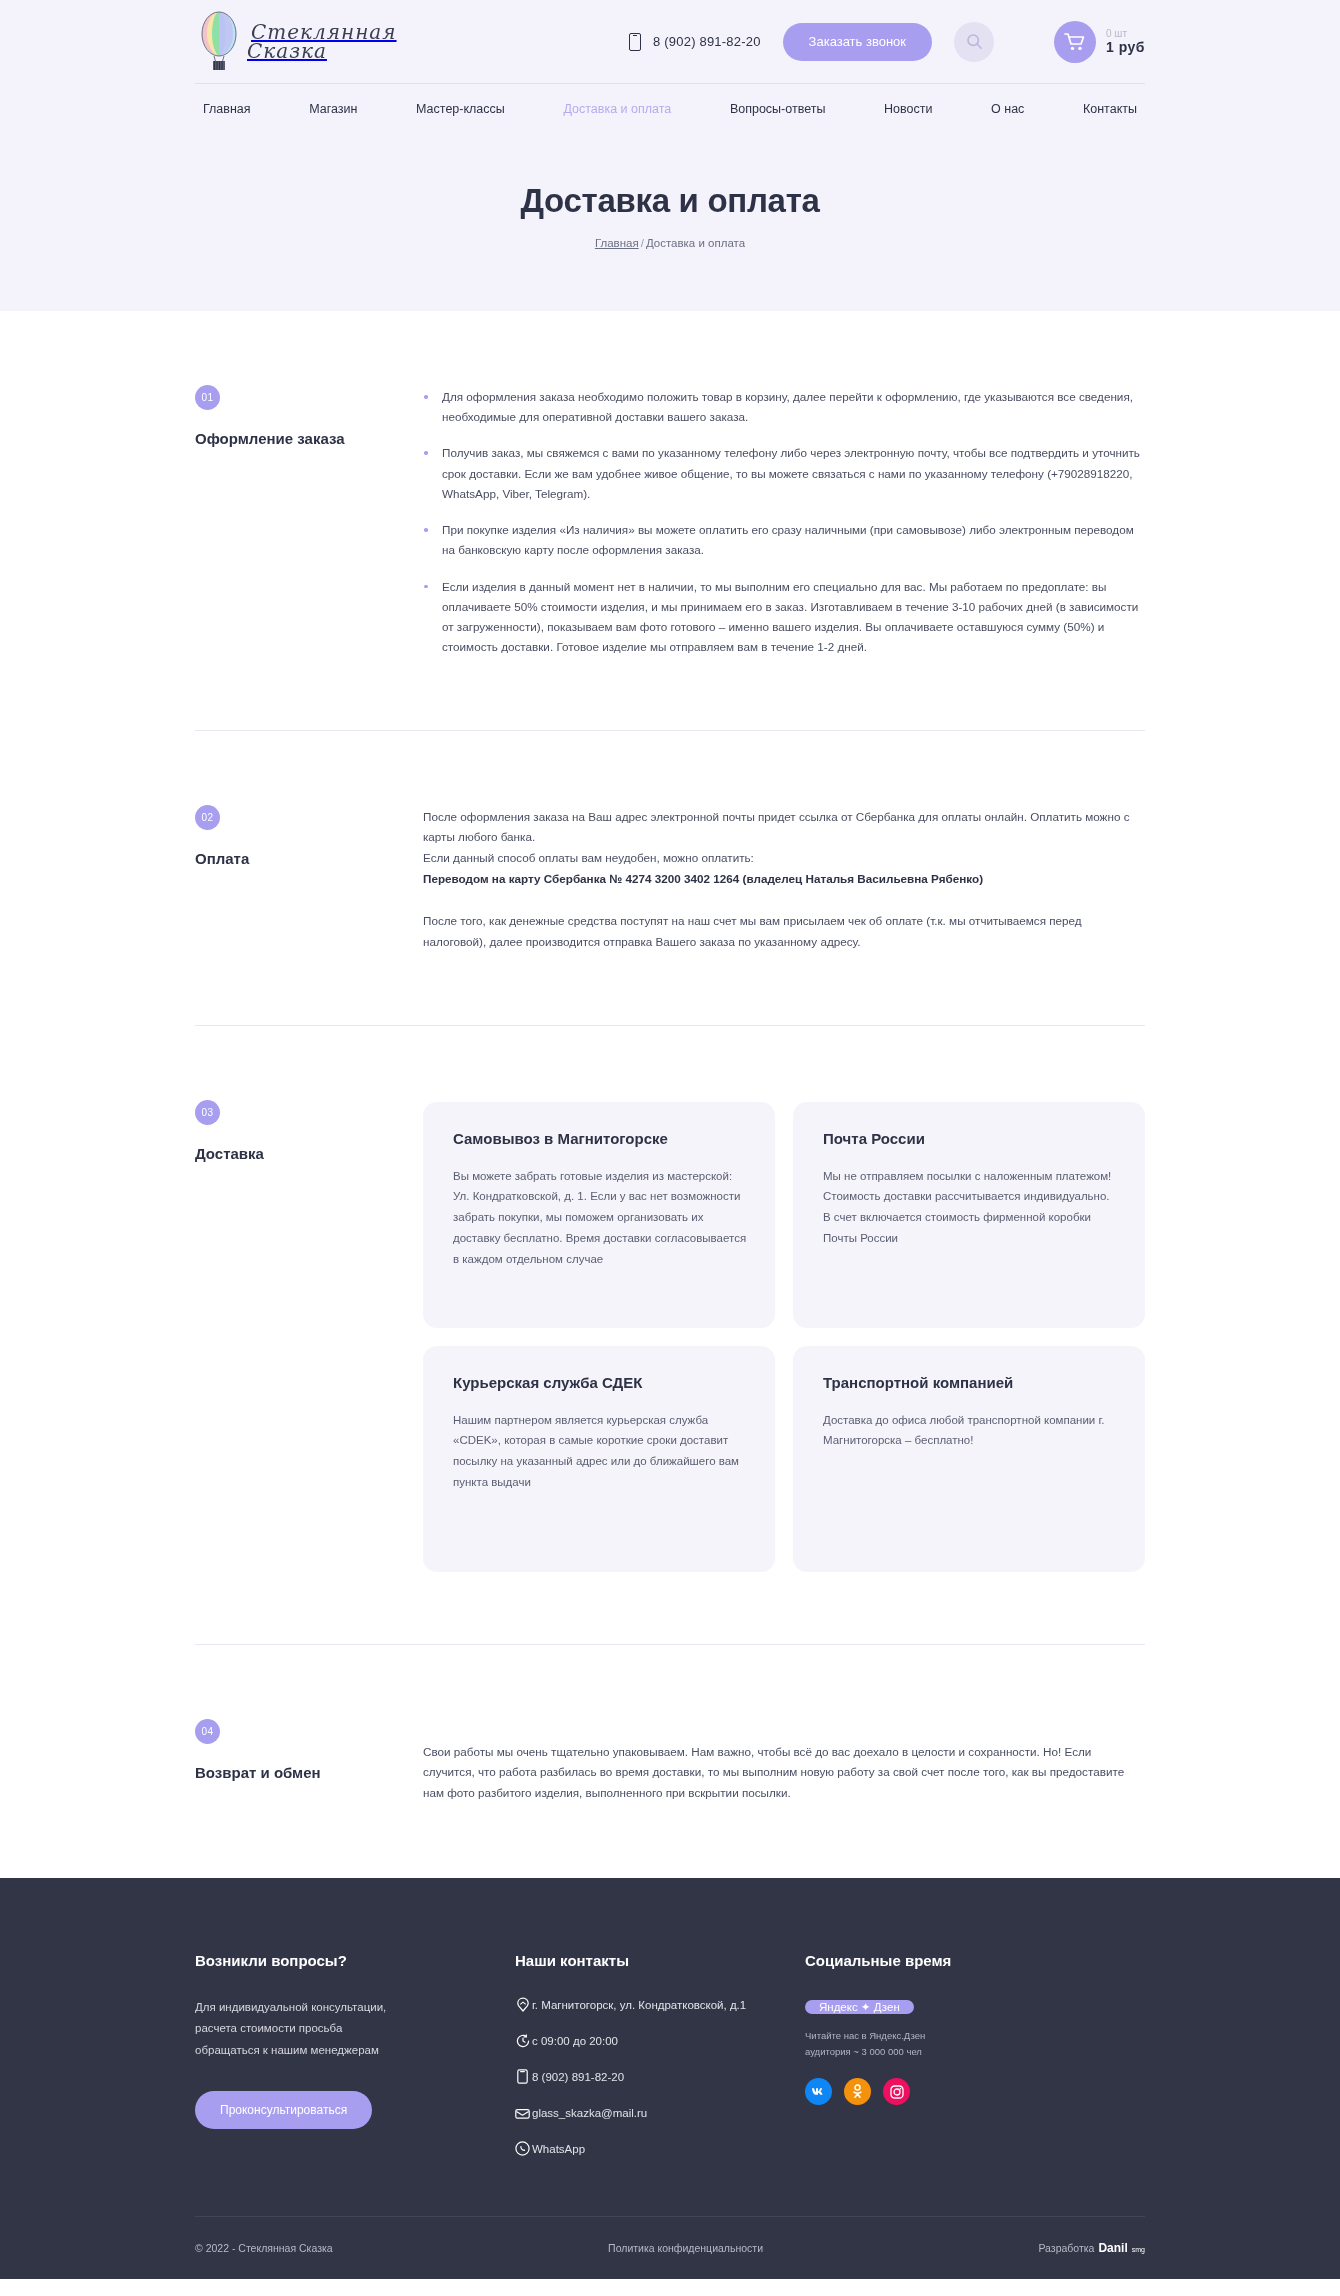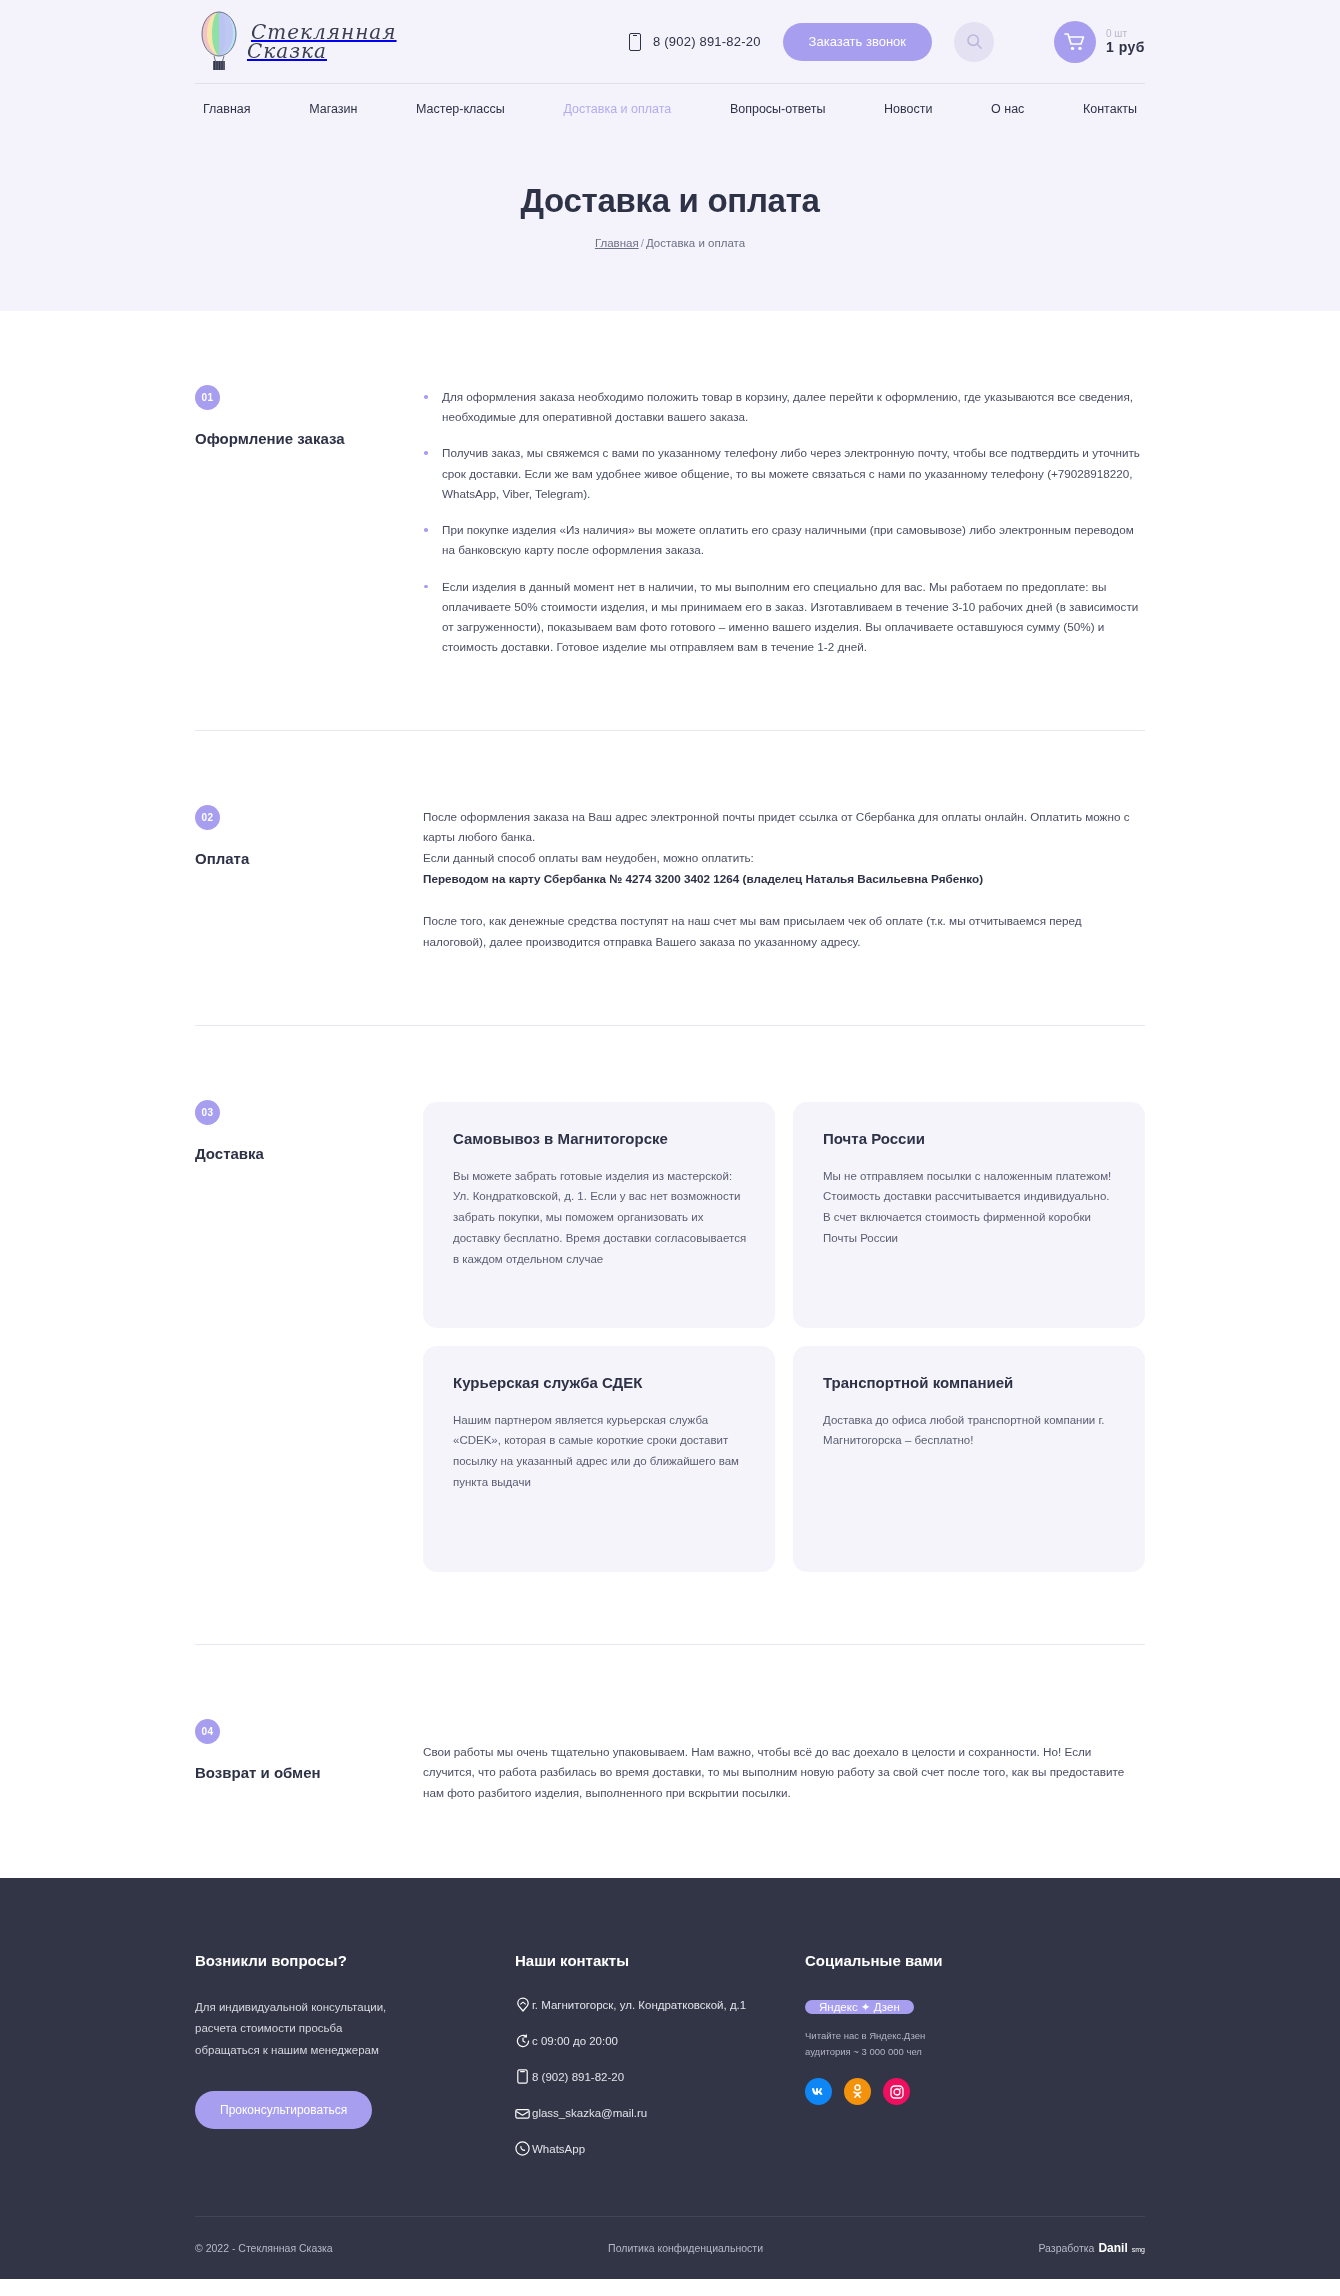--- a/index.html
+++ b/index.html
@@ -111,21 +111,21 @@
   .section {
     width: 950px;
     margin: 0 auto;
     display: flex;
     padding: 74px 0 0 0;
   }
   .sec-left { width: 228px; flex: none; }
   .sec-badge {
     width: 25px; height: 25px; border-radius: 50%;
     background: #a79ef0; color: #fff;
-    font-size: 10px; font-weight: bold;
+    font-size: 10px; font-weight: normal;
     display: flex; align-items: center; justify-content: center;
     letter-spacing: .4px;
   }
   .sec-name { margin-top: 20px; font-size: 15px; font-weight: bold; color: #2e3247; }
   .sec-right { flex: 1; padding-top: 2px; }
 
   ul.bullets { list-style: none; }
   ul.bullets li {
     position: relative;
     padding-left: 19px;
@@ -445,21 +445,21 @@
                 <circle cx="7.5" cy="7.5" r="6.6" fill="none" stroke="#fff" stroke-width="1.2"></circle>
                 <path d="M5.4 5.2c.5-.6 1-.2 1.2.3.3.7-.3.8-.1 1.3.3.8 1 1.5 1.8 1.8.5.2.6-.4 1.3-.1.5.2.9.7.3 1.2-.7.6-1.9.3-3-.7-1.1-1-1.9-2.6-1.5-3.8z" fill="#fff"></path>
               </svg>
             </span>
             <span>WhatsApp</span>
           </li>
         </ul>
       </div>
 
       <div class="f-col-3">
-        <div class="f-head">Социальные вами</div>
+        <div class="f-head">Социальные время</div>
         <button class="zen-btn">Яндекс ✦ Дзен</button>
         <div class="zen-note">
           <span>Читайте нас в Яндекс.Дзен</span><br>
           <span>аудитория ~ 3 000 000 чел</span>
         </div>
         <div class="socials">
           <a class="soc" href="#" style="background:#0f86f5">
             <svg width="15" height="10" viewBox="0 0 15 10" aria-hidden="true">
               <path d="M1 1.2h2.1c.2 1.7.9 3.2 1.9 3.9V1.2h2v3c.9-.2 1.8-1.5 2.1-3h2c-.2 1.6-1.1 2.8-1.8 3.3.7.4 1.8 1.5 2.2 3.3h-2.2c-.3-1.1-1.2-2-2.3-2.1v2.1H4.9C2.8 7.8 1.3 4.8 1 1.2z" fill="#fff"></path>
             </svg>

